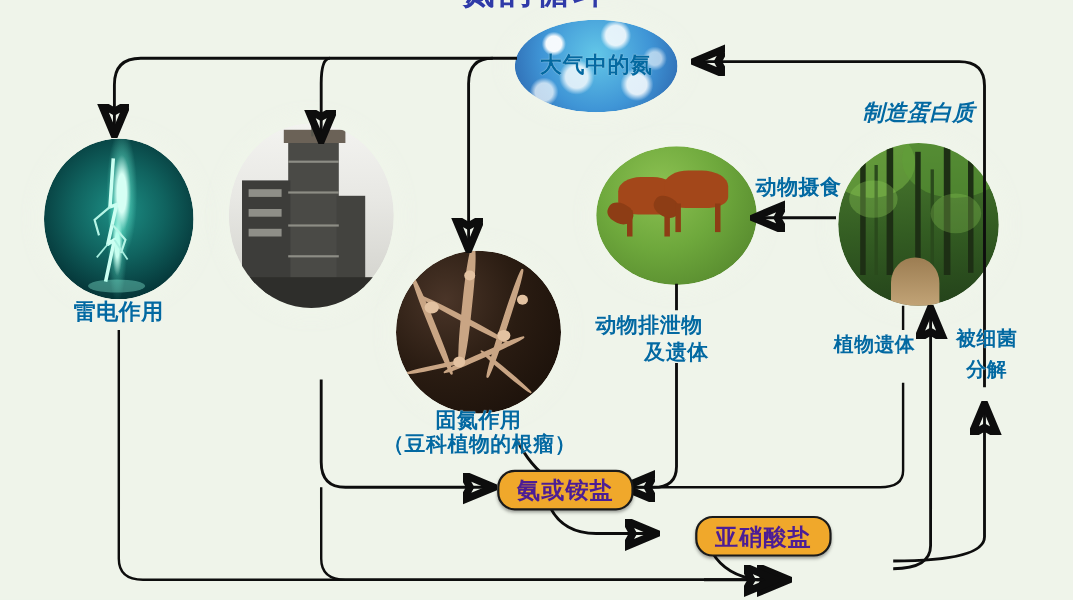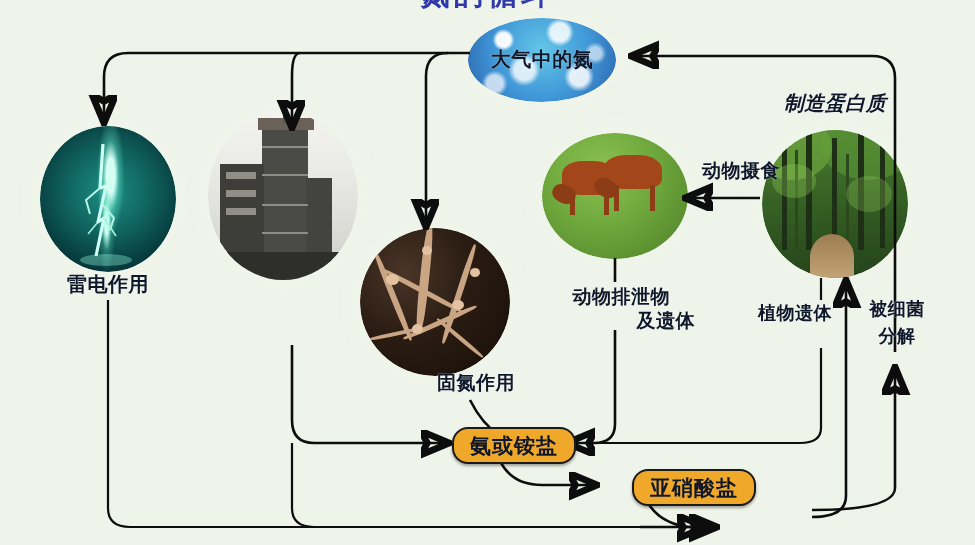--- a/index.html
+++ b/index.html
@@ -10,31 +10,31 @@
   #stage{
     position:relative;
     width:975px;
     height:545px;
     background:#eff4ea;
     overflow:hidden;
   }
   
   .label{
     position:absolute;
-    color:#0f172a;
+    color:#0369a1;
     font-weight:bold;
     line-height:1.12;
     text-align:center;
     white-space:pre-line;
     letter-spacing:0.5px;
     text-shadow:0 0 1px rgba(255,255,255,.9);
     z-index:6;
   }
   .label.l20{font-size:20px;}
-  .label.l19{font-size:19px;text-align:right;}
+  .label.l19{font-size:19px;}
   .label.l18{font-size:18px;}
 
   
   .bubble{
     position:absolute;
     border-radius:50%;
     z-index:4;
     overflow:hidden;
     box-shadow:0 0 14px 10px rgba(239,244,234,0.95);
   }
@@ -93,21 +93,21 @@
   .trunk{position:absolute;background:#1d2f14;}
   .path{position:absolute;background:linear-gradient(#9c7d52,#c3a578);border-radius:50% 50% 10% 10%;}
   .canopy{position:absolute;border-radius:50%;background:rgba(120,180,70,.55);}
 
   
   .pill{
     position:absolute;
     background:#f0a82b;
     border:2px solid #1a1a1a;
     border-radius:16px;
-    color:#0f172a;
+    color:#4c1d95;
     font-weight:bold;
     font-size:21px;
     letter-spacing:1px;
     display:flex;
     align-items:center;
     justify-content:center;
     box-shadow:0 2px 3px rgba(0,0,0,.35);
     z-index:8;
     cursor:pointer;
   }
@@ -221,20 +221,21 @@
       <div class="rt" style="left:70px;top:108px;width:60px;height:4px;transform:rotate(40deg);"></div>
       <div class="rt" style="left:8px;top:104px;width:54px;height:4px;transform:rotate(-12deg);"></div>
       <div class="nod" style="left:26px;top:46px;width:13px;height:11px;"></div>
       <div class="nod" style="left:92px;top:72px;width:12px;height:10px;"></div>
       <div class="nod" style="left:52px;top:96px;width:11px;height:10px;"></div>
       <div class="nod" style="left:110px;top:40px;width:10px;height:9px;"></div>
       <div class="nod" style="left:62px;top:18px;width:10px;height:9px;"></div>
     </div>
   </div>
   <div class="label l19" style="left:355px;top:372px;width:160px;">固氮作用</div>
+  <div class="label l19" style="left:330px;top:394px;width:212px;">（豆科植物的根瘤）</div>
 
   <div class="bubble" style="left:542px;top:133px;width:146px;height:126px;">
     <div class="inner pasture">
       <div class="cow" style="left:20px;top:28px;width:54px;height:34px;"></div>
       <div class="cowhead" style="left:10px;top:52px;width:24px;height:18px;transform:rotate(25deg);"></div>
       <div class="leg" style="left:28px;top:58px;width:5px;height:24px;"></div>
       <div class="leg" style="left:62px;top:58px;width:5px;height:24px;"></div>
       <div class="cow" style="left:62px;top:22px;width:58px;height:34px;"></div>
       <div class="cowhead" style="left:52px;top:46px;width:24px;height:18px;transform:rotate(28deg);"></div>
       <div class="leg" style="left:72px;top:52px;width:5px;height:26px;"></div>

